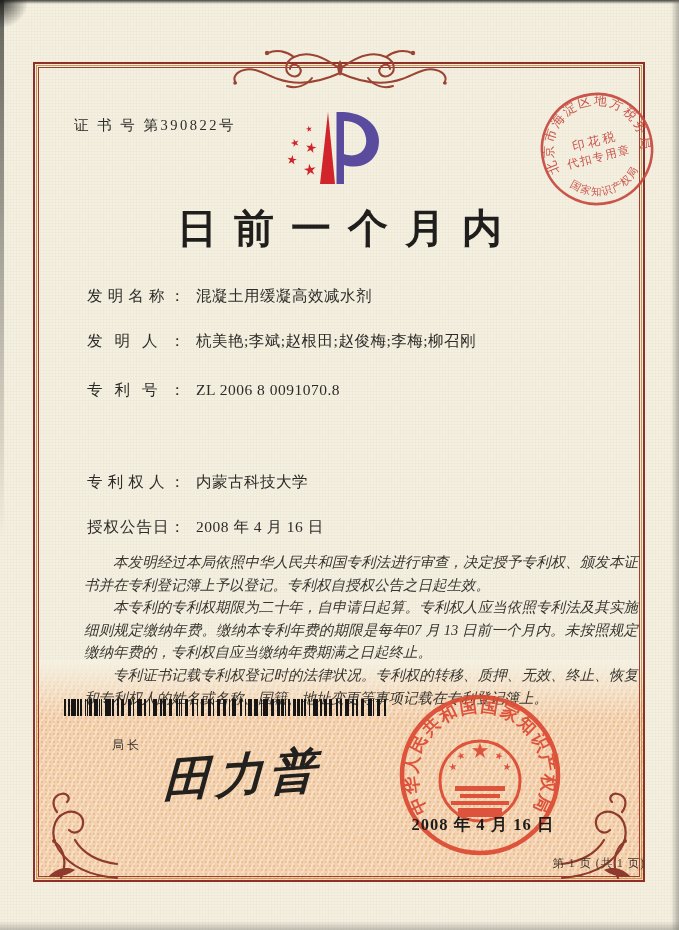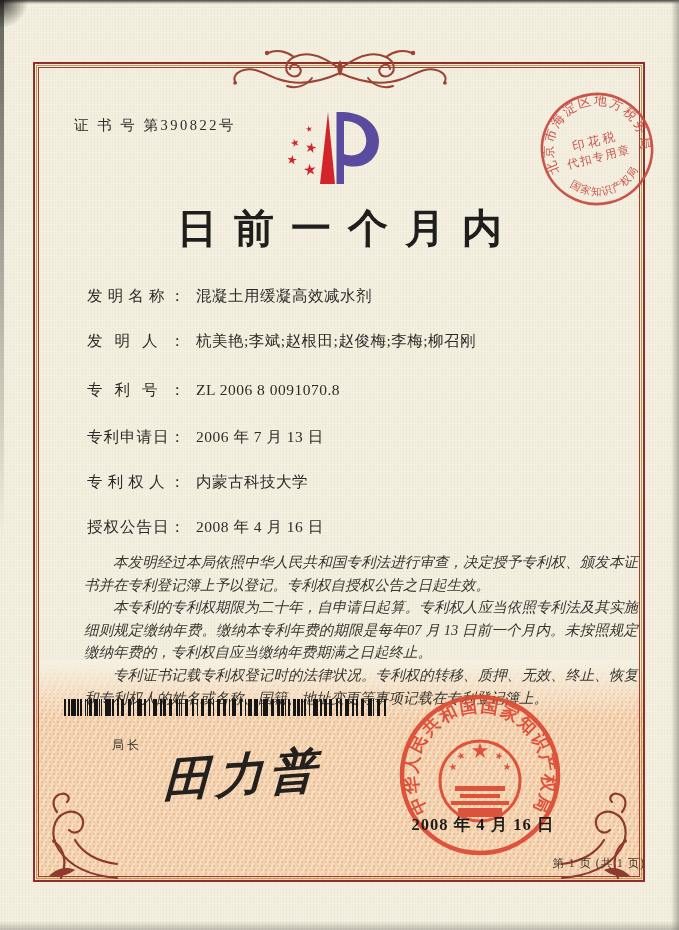--- a/index.html
+++ b/index.html
@@ -164,23 +164,20 @@
 
   <div class="field-row row1">
     <span class="f-label">发明名称：</span><span class="f-value">混凝土用缓凝高效减水剂</span>
   </div>
   <div class="field-row row2">
     <span class="f-label">发明人：</span><span class="f-value">杭美艳;李斌;赵根田;赵俊梅;李梅;柳召刚</span>
   </div>
   <div class="field-row row3">
     <span class="f-label">专利号：</span><span class="f-value">ZL 2006 8 0091070.8</span>
   </div>
-  <div class="field-row row4">
-    <span class="f-label">专利申请日：</span><span class="f-value">2006 年 7 月 13 日</span>
-  </div>
   <div class="field-row row5">
     <span class="f-label">专利权人：</span><span class="f-value">内蒙古科技大学</span>
   </div>
   <div class="field-row row6">
     <span class="f-label">授权公告日：</span><span class="f-value">2008 年 4 月 16 日</span>
   </div>
 
   <div class="body-text">
     <p>本发明经过本局依照中华人民共和国专利法进行审查，决定授予专利权、颁发本证书并在专利登记簿上予以登记。专利权自授权公告之日起生效。</p>
     <p>本专利的专利权期限为二十年，自申请日起算。专利权人应当依照专利法及其实施细则规定缴纳年费。缴纳本专利年费的期限是每年07 月 13 日前一个月内。未按照规定缴纳年费的，专利权自应当缴纳年费期满之日起终止。</p>

